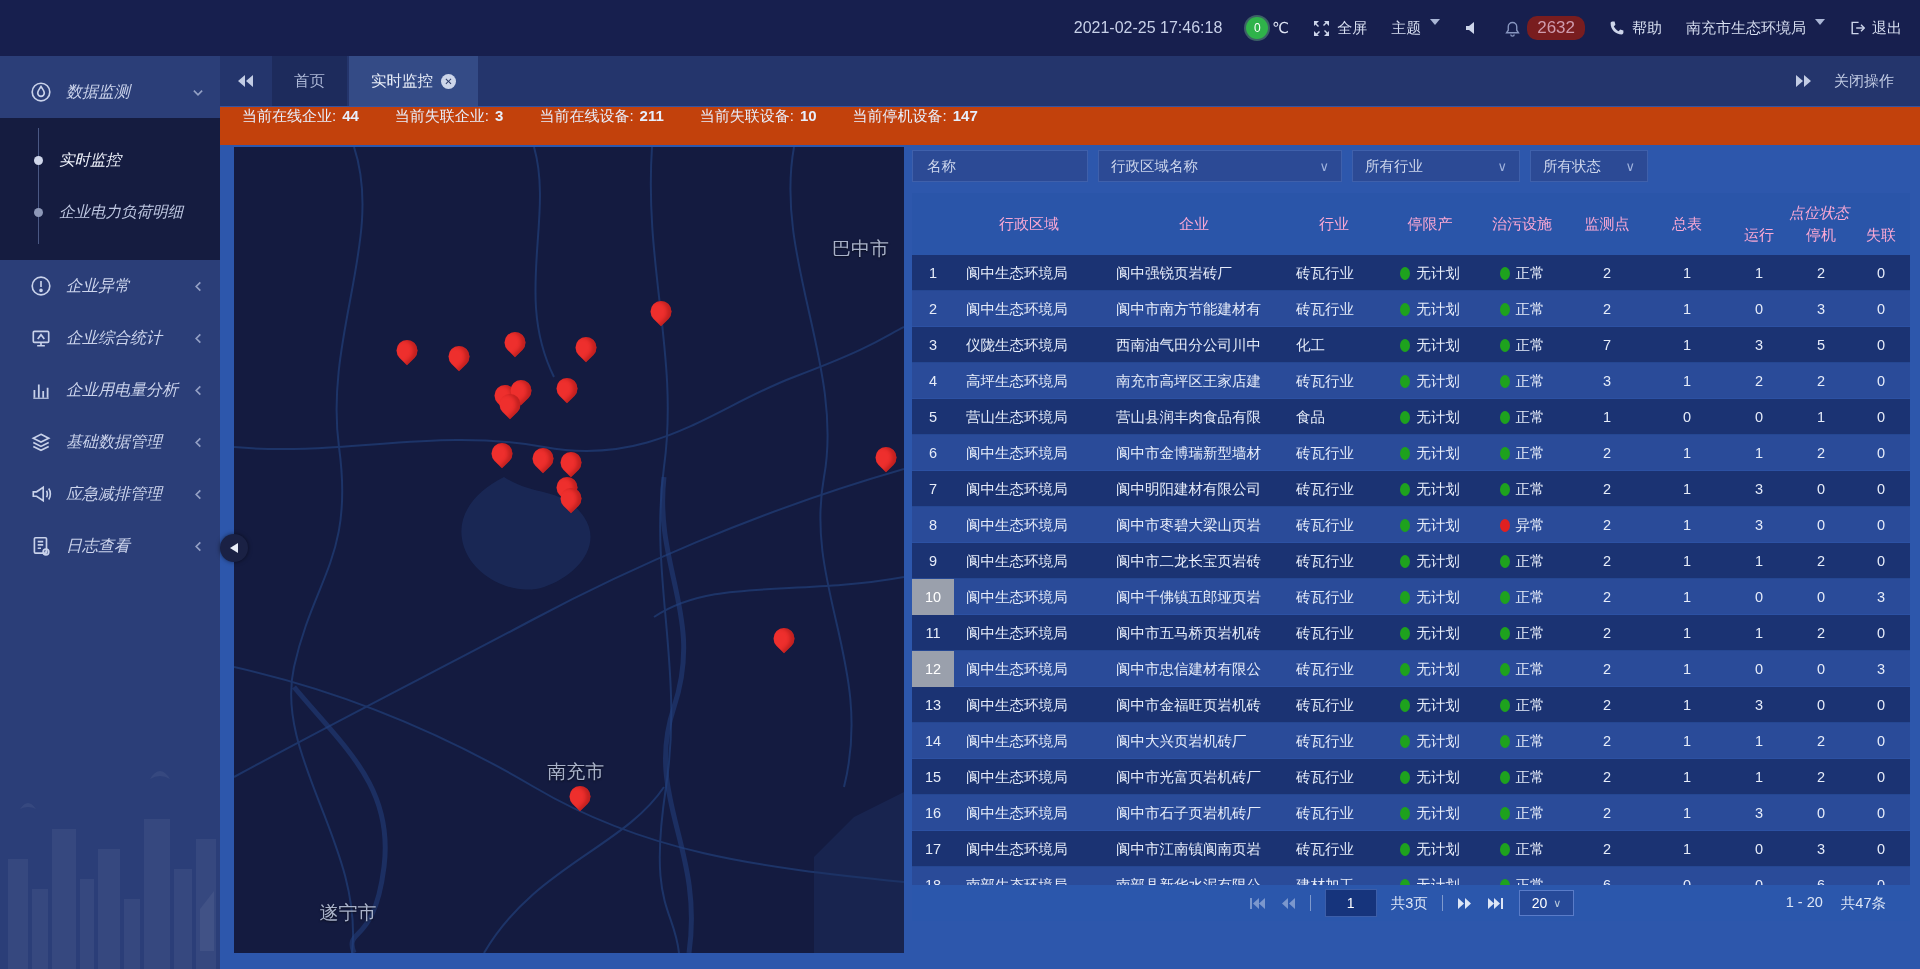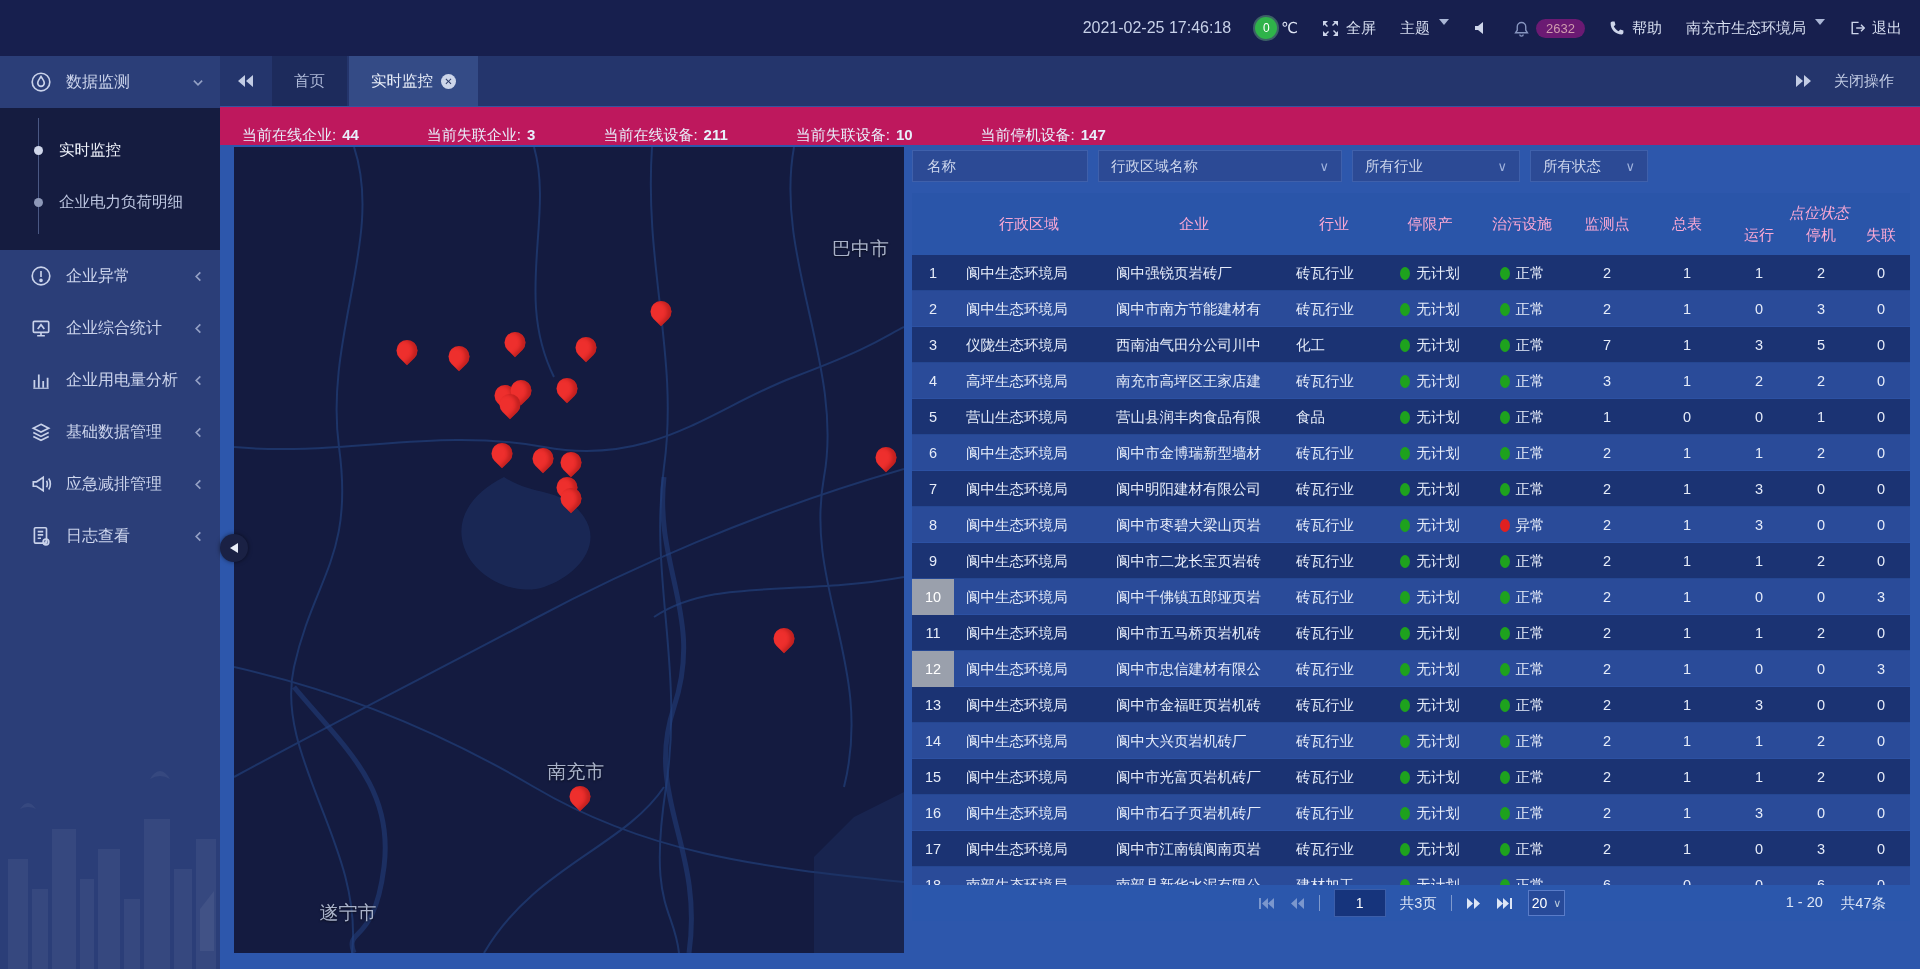--- a/index.html
+++ b/index.html
@@ -13,30 +13,30 @@
   .brand .title{font-size:23px;font-weight:bold;color:#ffffff;letter-spacing:1px;}
   .hdr-right{margin-left:auto;display:flex;align-items:center;gap:24px;font-size:15px;}
   .hdr-item{display:flex;gap:7px;cursor:pointer;color:#d7def0;white-space:nowrap;}
   .dt{color:#c7d0e8;font-size:16px;}
   .temp{display:flex;align-items:center;gap:4px;}
   .temp-badge{width:22px;height:22px;border-radius:50%;background:#2fb34a;color:#fff;font-size:12px;
     display:flex;align-items:center;justify-content:center;box-shadow:0 0 0 2px rgba(130,220,150,.35);}
   .caret{width:0;height:0;border-left:5px solid transparent;border-right:5px solid transparent;
     border-top:6px solid #aab6d6;display:inline-block;margin-left:2px;}
   .bell-wrap{display:flex;align-items:center;gap:6px;opacity:.95;}
-  .bell-badge{background:#701a75;color:#d9a3b3;border-radius:10px;padding:2px 10px;font-size:13px;}
+  .bell-badge{background:#7f1d1d;color:#d9a3b3;border-radius:10px;padding:2px 10px;font-size:17px;}
   .icn{display:inline-flex;align-items:center;justify-content:center;}
   .icn svg{display:block;}
 
   
   .shell{flex:1;display:flex;min-height:0;}
 
   
   .sidebar{width:220px;flex:0 0 220px;background:#2b3e78;position:relative;color:#c6cfe8;overflow:hidden;}
-  .menu{padding-top:0;position:relative;z-index:2;}
+  .menu{padding-top:10px;position:relative;z-index:2;font-style:italic;}
   .menu-item{height:52px;display:flex;align-items:center;padding:0 16px 0 30px;cursor:pointer;font-size:16px;}
   .menu-item .menu-icon{width:22px;height:22px;margin-right:14px;flex:0 0 22px;}
   .menu-item .menu-label{flex:1;color:#ccd4ec;}
   .menu-item .menu-chevron{width:12px;height:12px;opacity:.8;}
   .submenu{background:#151c40;padding:10px 0 16px 0;}
   .submenu-inner{position:relative;margin-left:38px;border-left:1px solid #4a5884;padding:6px 0;}
   .sub-item{height:52px;display:flex;align-items:center;cursor:pointer;font-size:15.5px;color:#bfc8e2;position:relative;padding-left:20px;}
   .sub-item .dot{position:absolute;left:-5px;width:9px;height:9px;border-radius:50%;background:#8d98b8;}
   .sub-item.active{color:#f0f3fb;}
   .sub-item.active .dot{background:#cfd6ea;}
@@ -46,21 +46,21 @@
   .main{flex:1;display:flex;flex-direction:column;min-width:0;}
   .tabbar{height:50px;flex:0 0 50px;background:#24356c;display:flex;align-items:stretch;color:#bcc7e2;}
   .tab-nav{width:52px;display:flex;align-items:center;justify-content:center;cursor:pointer;}
   .tab{padding:0 22px;display:flex;align-items:center;gap:8px;font-size:15.5px;cursor:pointer;background:#1d2b5c;margin-right:2px;color:#aeb9d8;}
   .tab.active{background:#344b86;color:#e8edf8;}
   .tab-close{width:15px;height:15px;border-radius:50%;background:#cdd6ea;color:#2c3a68;font-size:10px;line-height:15px;
     display:inline-block;text-align:center;font-weight:bold;}
   .tabbar-right{margin-left:auto;display:flex;align-items:center;gap:22px;padding-right:26px;}
   .tabbar-right .lbl{font-size:15px;color:#c2cce4;cursor:pointer;}
 
-  .statsbar{height:38px;flex:0 0 38px;background:#be185d;display:flex;align-items:flex-end;gap:68px;
+  .statsbar{height:38px;flex:0 0 38px;background:#c2410c;display:flex;align-items:flex-start;gap:36px;
     padding-left:22px;font-size:15px;color:#e8eefb;border-top:1px solid #36539f;}
   .stat{display:flex;gap:6px;white-space:nowrap;}
   .stat .v{font-weight:bold;}
 
   
   .content{flex:1;display:flex;min-height:0;padding:2px 10px 0 14px;box-sizing:border-box;gap:8px;}
   .map-panel{width:670px;flex:0 0 670px;height:806px;background:#141b40;position:relative;overflow:visible;}
   .map-canvas{position:absolute;inset:0;overflow:hidden;}
   .map-label{position:absolute;color:#a9b2c9;font-size:19px;transform:translate(-50%,-50%);
     text-shadow:0 1px 2px rgba(0,0,0,.6);white-space:nowrap;}
@@ -105,21 +105,21 @@
   
   .pager{height:36px;flex:0 0 36px;background:#2b57ac;display:flex;align-items:center;
     color:#dde6f6;font-size:14.5px;position:relative;}
   .pager-center{position:absolute;left:0;right:0;display:flex;align-items:center;justify-content:center;gap:14px;}
   .pg-ic{cursor:pointer;display:inline-flex;}
   .pg-ic.disabled{opacity:.45;cursor:default;}
   .pg-divider{width:1px;height:16px;background:rgba(255,255,255,.4);}
   .pg-input{width:46px;height:24px;background:#16347c;border:1px solid #3c5ea9;color:#fff;
     text-align:center;font-size:14px;}
   .pg-size{height:24px;border:1px solid #5a7cc8;background:#274a99;color:#fff;display:flex;
-    align-items:center;gap:6px;padding:0 3px;cursor:pointer;font-size:14px;}
+    align-items:center;gap:6px;padding:0 12px;cursor:pointer;font-size:14px;}
   .pg-size .sel-caret{font-size:11px;color:#bcd;}
   .pager-right{margin-left:auto;display:flex;gap:18px;padding-right:24px;position:relative;z-index:2;}
 </style>
 </head>
 <body>
 
 <div class="app">
 
   <header class="hdr">
     <div class="hdr-right">

